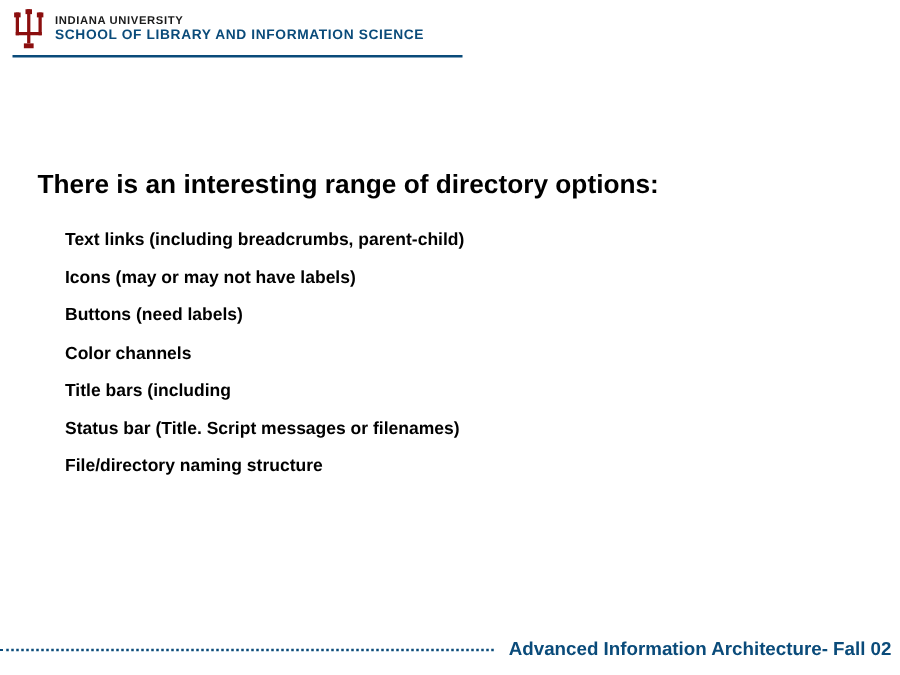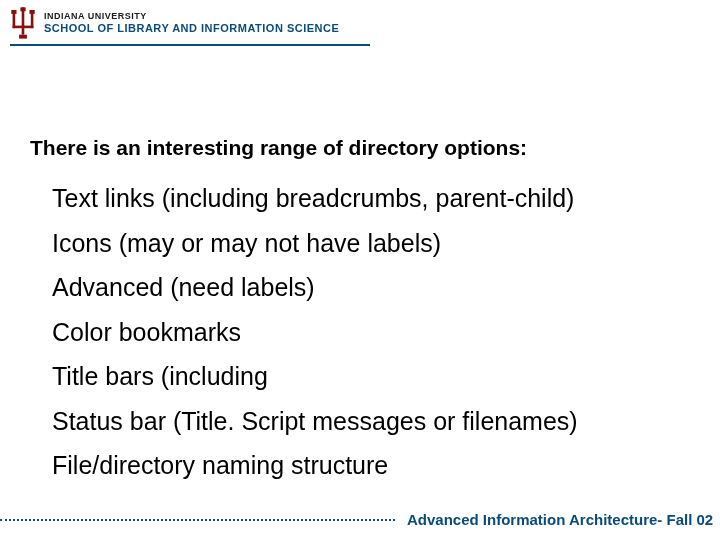--- a/index.html
+++ b/index.html
@@ -51,22 +51,22 @@
     .content {
       padding: 90px 30px 0 30px;
     }
     .heading {
       font-size: 21px;
       font-weight: bold;
       color: #000;
       margin-bottom: 22px;
     }
     .item {
-      font-size: 25px;
-      font-weight: normal;
+      font-size: 14px;
+      font-weight: bold;
       color: #000;
       margin-left: 22px;
       margin-bottom: 12px;
       line-height: 1.3;
     }
     .footer {
       position: absolute;
       bottom: 12px;
       left: 0;
       right: 0;
@@ -108,22 +108,22 @@
     <div class="univ">INDIANA UNIVERSITY</div>
     <div class="school">SCHOOL OF LIBRARY AND INFORMATION SCIENCE</div>
   </div>
 </div>
 <div class="header-underline"></div>
 
 <div class="content">
   <div class="heading">There is an interesting range of directory options:</div>
   <div class="item">Text links (including breadcrumbs, parent-child)</div>
   <div class="item">Icons (may or may not have labels)</div>
-  <div class="item">Advanced (need labels)</div>
-  <div class="item">Color bookmarks</div>
+  <div class="item">Buttons (need labels)</div>
+  <div class="item">Color channels</div>
   <div class="item">Title bars (including</div>
   <div class="item">Status bar (Title. Script messages or filenames)</div>
   <div class="item">File/directory naming structure</div>
 </div>
 
 <div class="footer">
   <div class="dots"></div>
   <div class="footer-text">Advanced Information Architecture- Fall 02</div>
 </div>
 

